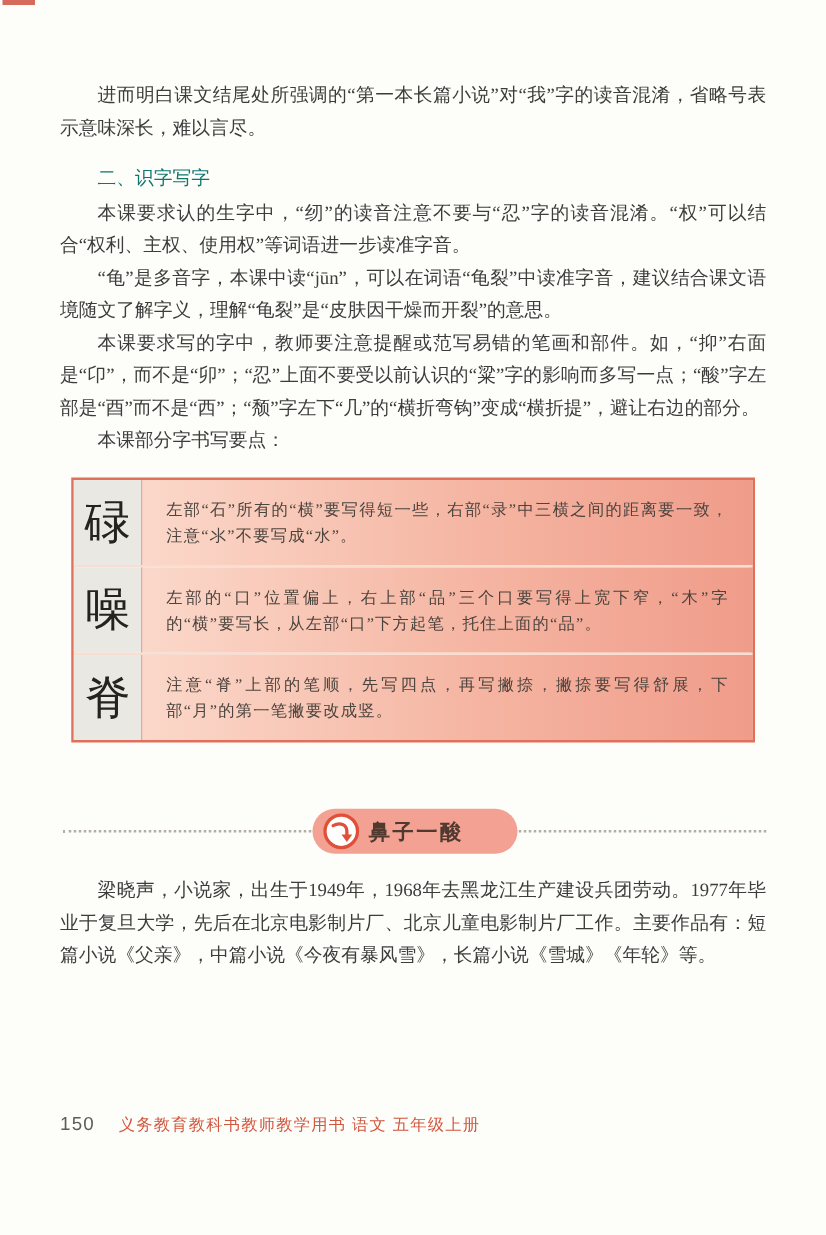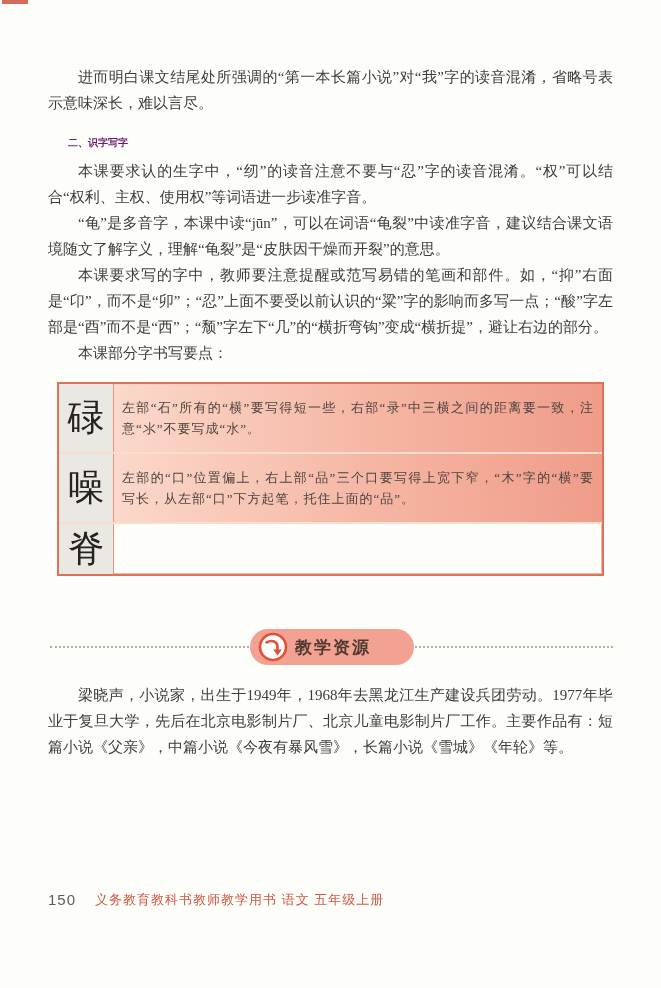--- a/index.html
+++ b/index.html
@@ -19,43 +19,43 @@
   .content{
     box-sizing:border-box;
     padding:64px 48px 0 48px;
   }
   .para{
     font-size:15px;line-height:26px;
     text-align:justify;text-indent:2em;margin:0;
   }
   .sect-heading{
     font-family:"Liberation Sans","DejaVu Sans",sans-serif;
-    font-weight:bold;font-size:10px;line-height:26px;
-    margin:14px 0 2px 0;text-indent:2em;color:#701a75;
+    font-weight:normal;font-size:15px;line-height:26px;
+    margin:14px 0 2px 0;text-indent:2em;color:#0f766e;
   }
   
   .wtable{
     margin:16px 9px 0 9px;
     border:2px solid #e0705a;
     box-shadow:0 0 0 1px #f3b7a7 inset;
   }
   .wrow{display:flex;border-top:2px solid #f8ddd1;}
   .wrow:first-child{border-top:none;}
   .wchar{
     width:54px;flex:0 0 54px;
     background:#e9e8e2;
     border-right:1px solid #e8927e;
     display:flex;align-items:center;justify-content:center;
     font-size:37px;color:#26221e;
     font-family:"Liberation Serif","DejaVu Serif",serif;
   }
   .wnote{
     flex:1;
     background:linear-gradient(90deg,#fbd8ca 0%,#f5b5a2 55%,#f09c8a 100%);
-    padding:13px 8px;
+    padding:13px 19px;
     font-size:13px;line-height:21px;letter-spacing:1px;
     color:#4c443e;text-align:justify;
     display:flex;align-items:center;
   }
   .wnote span{display:block;}
   
   .badge-section{
     position:relative;
     margin-top:52px;height:38px;
   }
@@ -114,32 +114,35 @@
           </div>
       </div>
       <div class="wrow">
         <div class="wchar">噪</div>
         <div class="wnote">
             <span>左部的“口”位置偏上，右上部“品”三个口要写得上宽下窄，“木”字的“横”要写长，从左部“口”下方起笔，托住上面的“品”。</span>
           </div>
       </div>
       <div class="wrow">
         <div class="wchar">脊</div>
+        <div class="wnote">
+            <span>注意“脊”上部的笔顺，先写四点，再写撇捺，撇捺要写得舒展，下部“月”的第一笔撇要改成竖。</span>
+          </div>
       </div>
     </div>
 
     <div class="badge-section">
       <div class="dotted-divider"></div>
       <div class="badge-pill">
         <svg class="badge-icon" viewBox="0 0 30 30">
           <circle cx="15" cy="15" r="13" fill="#ffffff" stroke="#e04f38" stroke-width="2.6"></circle>
           <path d="M8.5,10.5 C14,7.5 19.5,9.5 19.5,15 L19.5,18.5" fill="none" stroke="#e04f38" stroke-width="2.6" stroke-linecap="round"></path>
           <polygon points="15.2,17.5 23.8,17.5 19.5,23.5" fill="#e04f38"></polygon>
         </svg>
-        <span class="badge-label">教学资源</span>
+        <span class="badge-label">鼻子一酸</span>
       </div>
     </div>
 
     <p class="para resource-para">梁晓声，小说家，出生于1949年，1968年去黑龙江生产建设兵团劳动。1977年毕业于复旦大学，先后在北京电影制片厂、北京儿童电影制片厂工作。主要作品有：短篇小说《父亲》，中篇小说《今夜有暴风雪》，长篇小说《雪城》《年轮》等。</p>
 
   </div>
 
   <div class="footer">
     <span class="page-number">150</span>
     <span class="book-title">义务教育教科书教师教学用书 语文 五年级上册</span>

